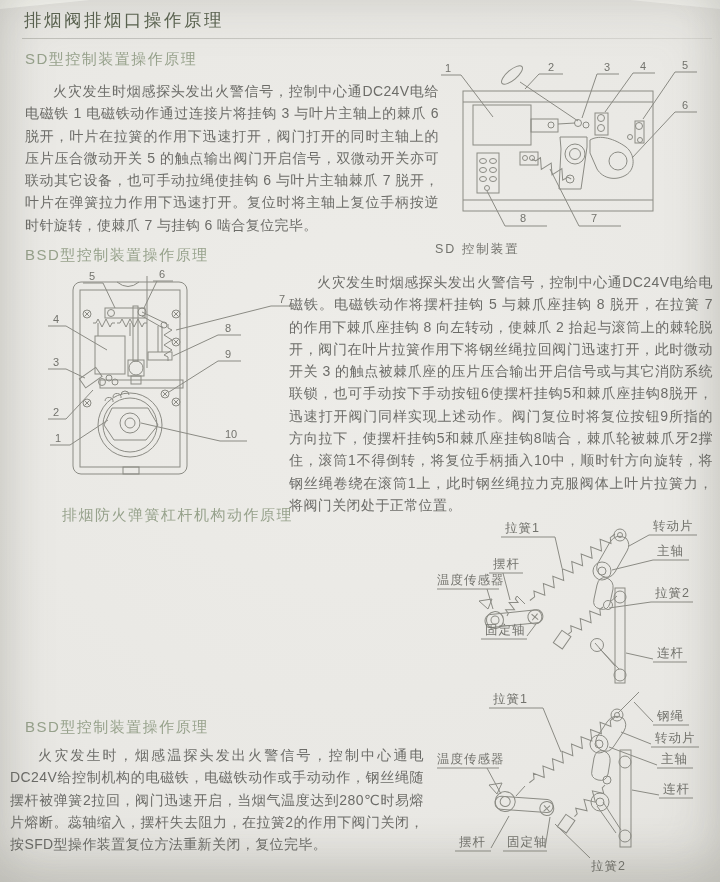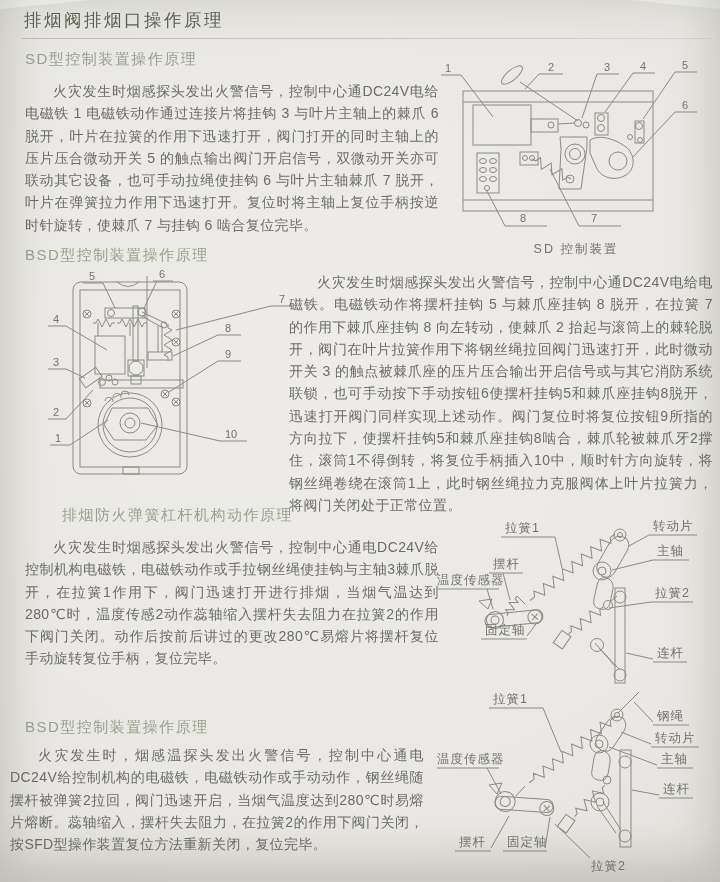--- a/index.html
+++ b/index.html
@@ -44,21 +44,21 @@
   .dg-lev  { left:435px; top:506px; }
   .dg-bsfd { left:435px; top:690px; }
   .diagram path, .diagram rect, .diagram line, .diagram circle,
   .diagram ellipse, .diagram polygon, .diagram use {
     fill:none; stroke:#8b8b84; stroke-width:1; }
   .leader { stroke:#9a9a92; }
   .diagram text { fill:#73736d; stroke:none; font-family:"Liberation Sans","DejaVu Sans",sans-serif; }
   .num { font-size:11px; }
   .dlabel { font-size:12.5px; letter-spacing:1px; }
 
-  .sd-cap { position:absolute; left:435px; top:241px; width:282px; text-align:center;
+  .sd-cap { position:absolute; left:435px; top:241px; width:282px; 
     font-size:12.5px; color:#73736d; letter-spacing:2px; }
   .hidden-defs { position:absolute; width:0; height:0; }
 </style>
 </head>
 <body>
 
 <svg class="hidden-defs" aria-hidden="true">
   <defs>
     <path id="z114" d="M0 0 l6 0 l3 -5 l6 10 l6 -10 l6 10 l6 -10 l6 10 l6 -10 l6 10 l6 -10 l6 10 l6 -10 l6 10 l6 -10 l6 10 l6 -10 l6 10 l3 -5 l6 0"></path>
     <path id="z42" d="M0 0 l4 0 l3 -5 l6 10 l6 -10 l6 10 l6 -10 l6 10 l3 -5 l4 0"></path>
@@ -296,21 +296,20 @@
         </g>
       <g>
           <text class="num" x="10" y="174">1</text>
           <line class="leader" x1="5" y1="177" x2="25" y2="177"></line>
           <line class="leader" x1="25" y1="177" x2="63" y2="152"></line>
         </g>
     </g>
   </svg>
 
   <h2 class="sec-h h-lev">排烟防火弹簧杠杆机构动作原理</h2>
-  <p class="body-p p-lev">火灾发生时烟感探头发出火警信号，控制中心通电DC24V给控制机构电磁铁，电磁铁动作或手拉钢丝绳使挂钩与主轴3棘爪脱开，在拉簧1作用下，阀门迅速打开进行排烟，当烟气温达到280℃时，温度传感2动作蕊轴缩入摆杆失去阻力在拉簧2的作用下阀门关闭。动作后按前后讲过的更改280℃易熔片将摆杆复位手动旋转复位手柄，复位完毕。</p>
 
   <svg class="diagram dg-lev" width="285" height="182" viewBox="0 0 285 182">
     <g>
       <use href="#z114" transform="translate(180,28) rotate(142)"></use>
     </g>
     <g>
       <circle cx="185" cy="29" r="6"></circle>
         <circle cx="185" cy="29" r="2.5"></circle>
       <path d="M191 32 q5 6 1 13 l-12 21 q-5 8 -13 4 q-8 -5 -4 -13 l12 -21 q6 -9 16 -4 z"></path>
       <circle cx="167" cy="65" r="9"></circle>

